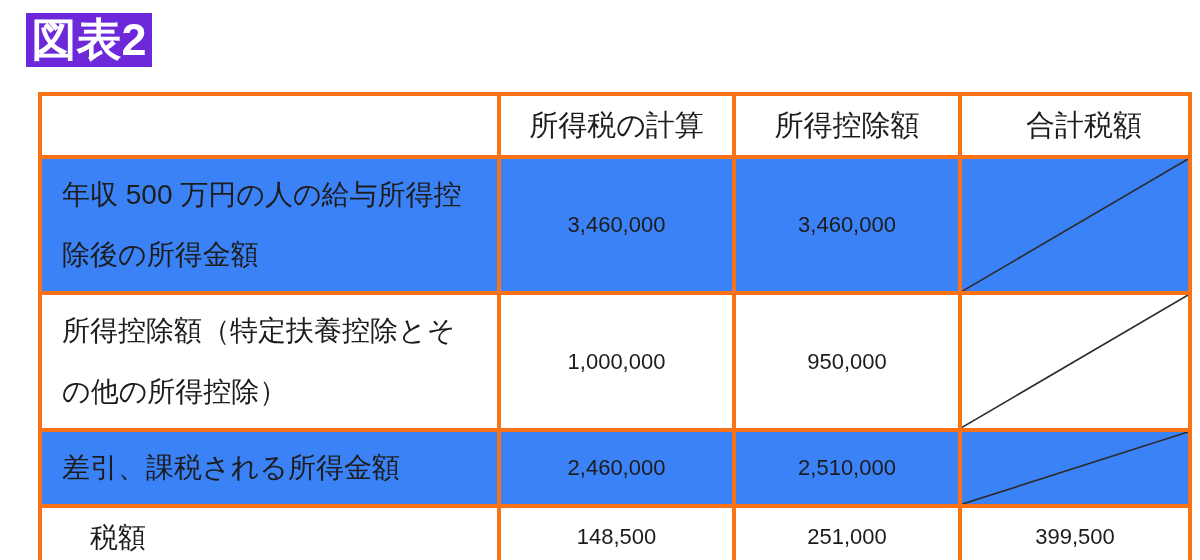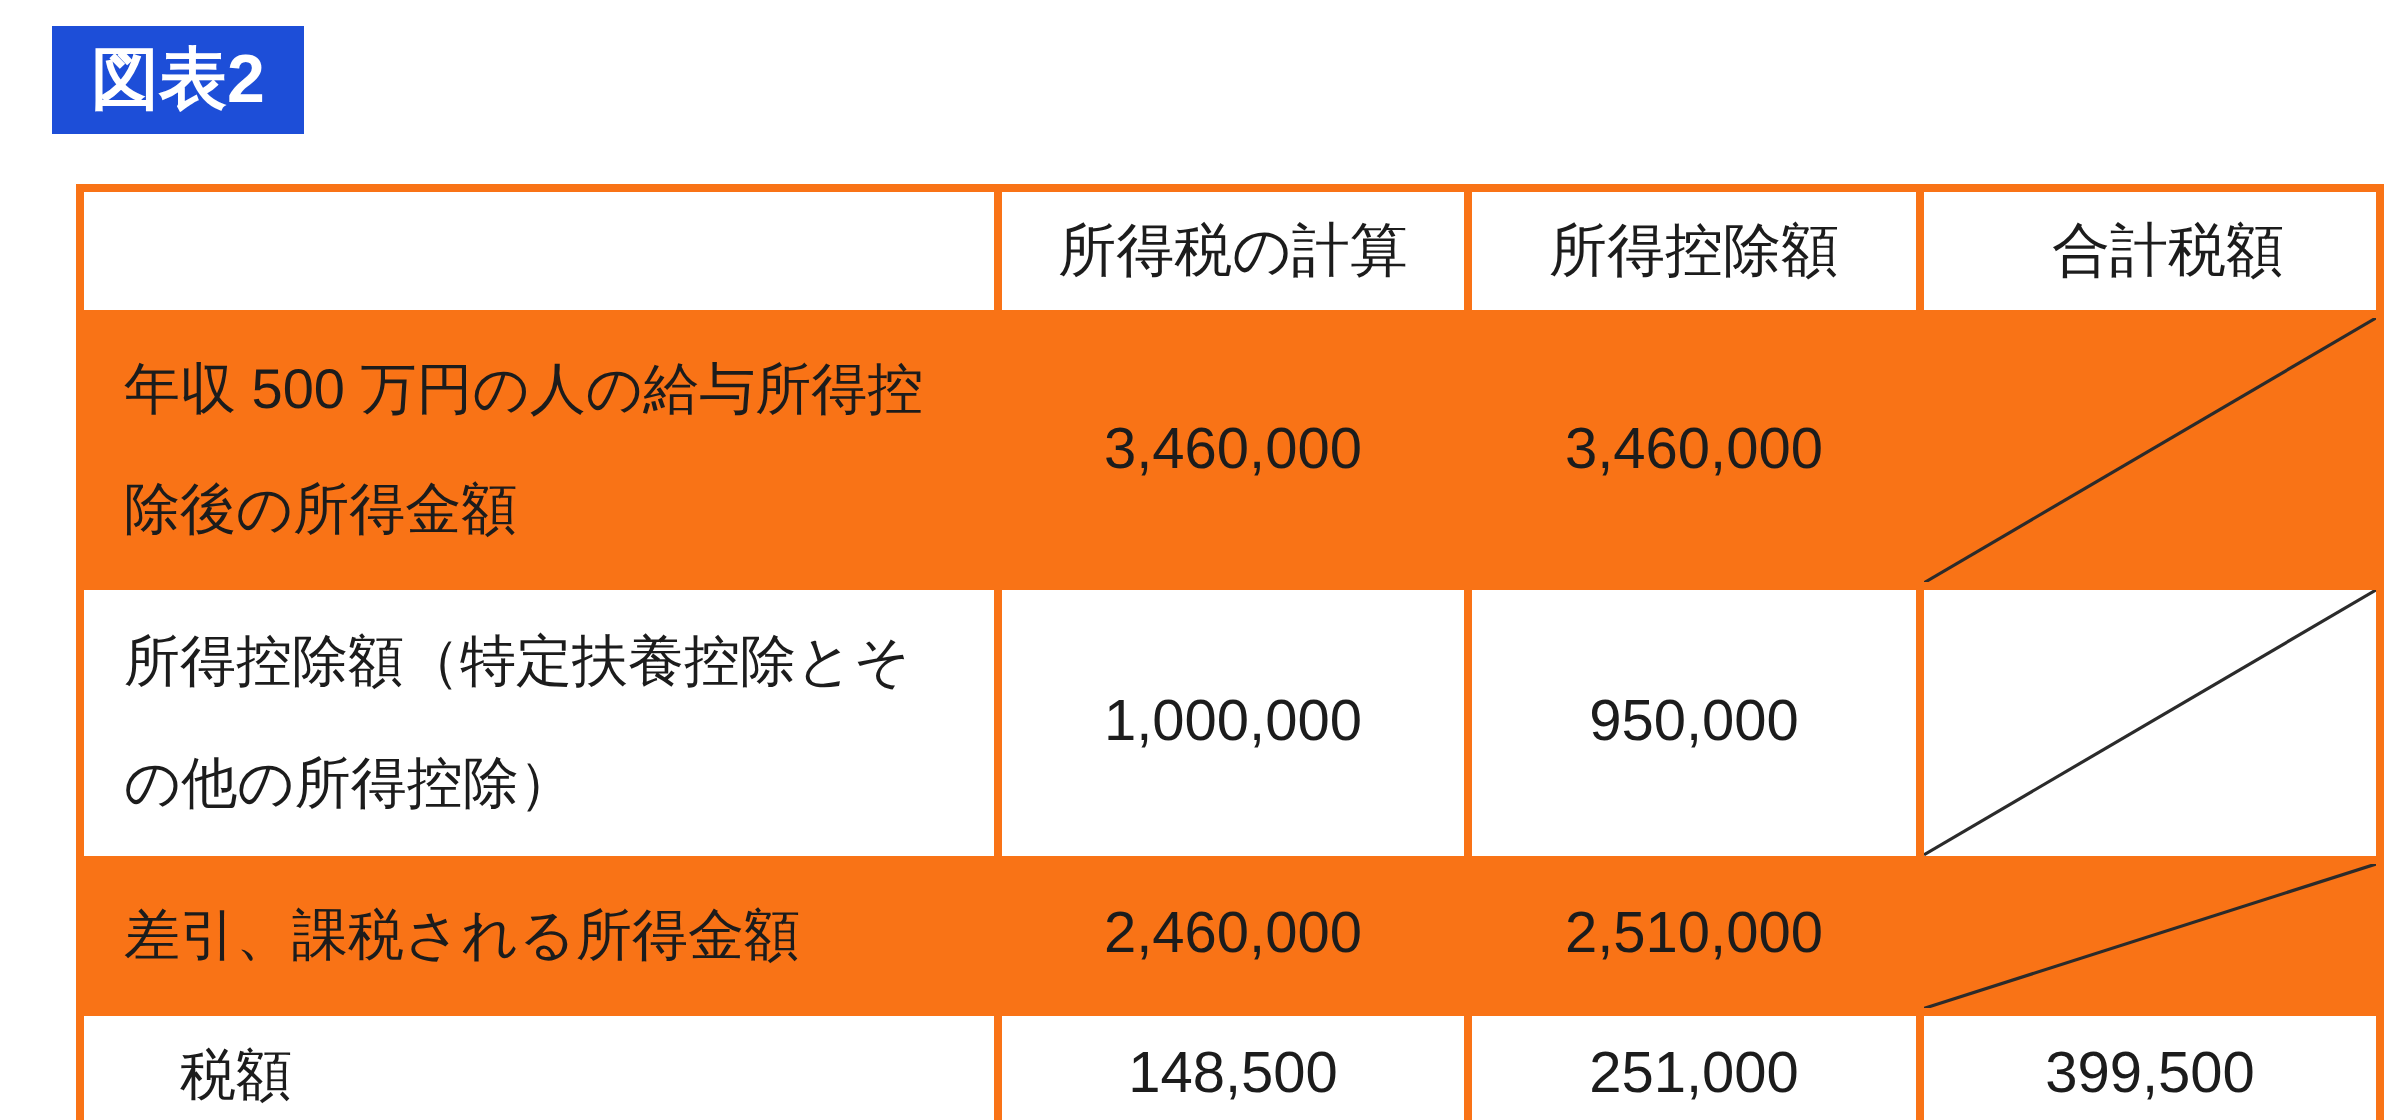--- a/index.html
+++ b/index.html
@@ -4,24 +4,24 @@
 <style>
   * { margin: 0; padding: 0; box-sizing: border-box; }
   html, body { width: 1200px; height: 560px; background: #ffffff; }
   body { font-family: "Liberation Sans", "DejaVu Sans", sans-serif; color: #1a1a1a; position: relative; overflow: hidden; }
 
   .page { position: absolute; inset: 0; background: #ffffff; }
 
   
   .title-bar { position: absolute; left: 26px; top: 12px; height: 56px; display: flex; align-items: center; }
   .fig-tag {
-    background: #1d4ed8; color: #ffffff;
+    background: #6d28d9; color: #ffffff;
     width: 126px; height: 54px;
     display: flex; align-items: center; justify-content: center;
-    font-size: 34px; font-weight: bold;
+    font-size: 45px; font-weight: bold;
     flex: 0 0 auto;
   }
   .fig-title {
     margin-left: 16px;
     font-size: 36px; font-weight: bold; color: #1f1f1f;
     letter-spacing: 0.5px;
     white-space: nowrap;
   }
 
   
@@ -42,29 +42,29 @@
   .col-income { width: 235px; }
   .col-resident { width: 226px; }
   .col-total  { width: 230px; }
 
   .row-header   { height: 63px; }
   .row-1 { height: 132px; }
   .row-2 { height: 118px; }
   .row-3 { height: 67px; }
   .row-4 { height: 63px; }
 
-  .hl { background: #f97316; }
+  .hl { background: #3b82f6; }
 
   .cell-label {
     text-align: left; padding: 6px 14px 6px 20px;
     font-size: 28px; line-height: 2.15; color: #1c1c1c;
   }
   .cell-label.indent { padding-left: 48px; line-height: 1.4; }
   .cell-num {
-    text-align: center; font-size: 29px; color: #1c1c1c;
+    text-align: center; font-size: 22px; color: #1c1c1c;
     font-family: "Liberation Sans", "DejaVu Sans", sans-serif;
   }
   .cell-head { font-size: 29px; color: #1c1c1c; }
   .cell-head.center { text-align: center; }
   .cell-head.left { text-align: center; padding-left: 18px; }
 
   .diag-cell { position: relative; padding: 0; }
   .diag-cell svg { position: absolute; inset: 0; width: 100%; height: 100%; display: block; }
   .diag-cell line { stroke: #2b2b2b; stroke-width: 1.6; vector-effect: non-scaling-stroke; }
 </style>

